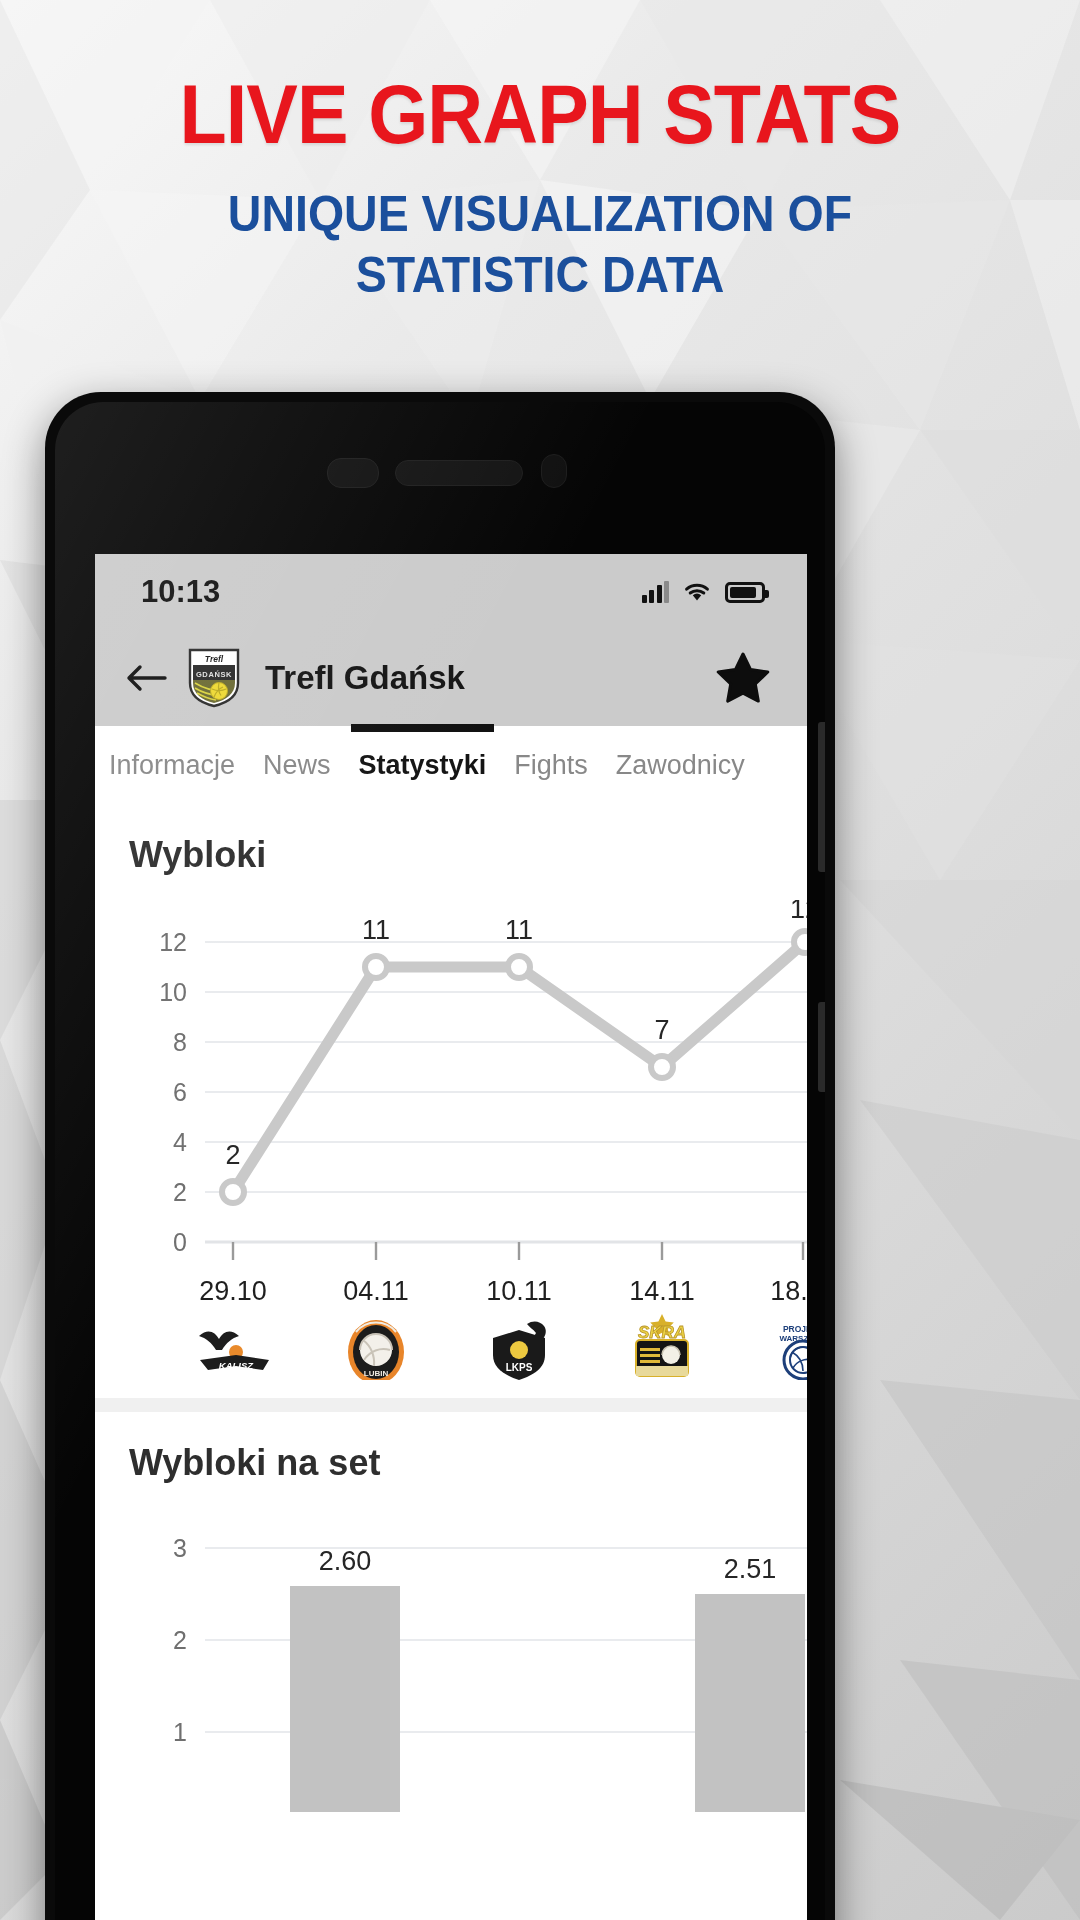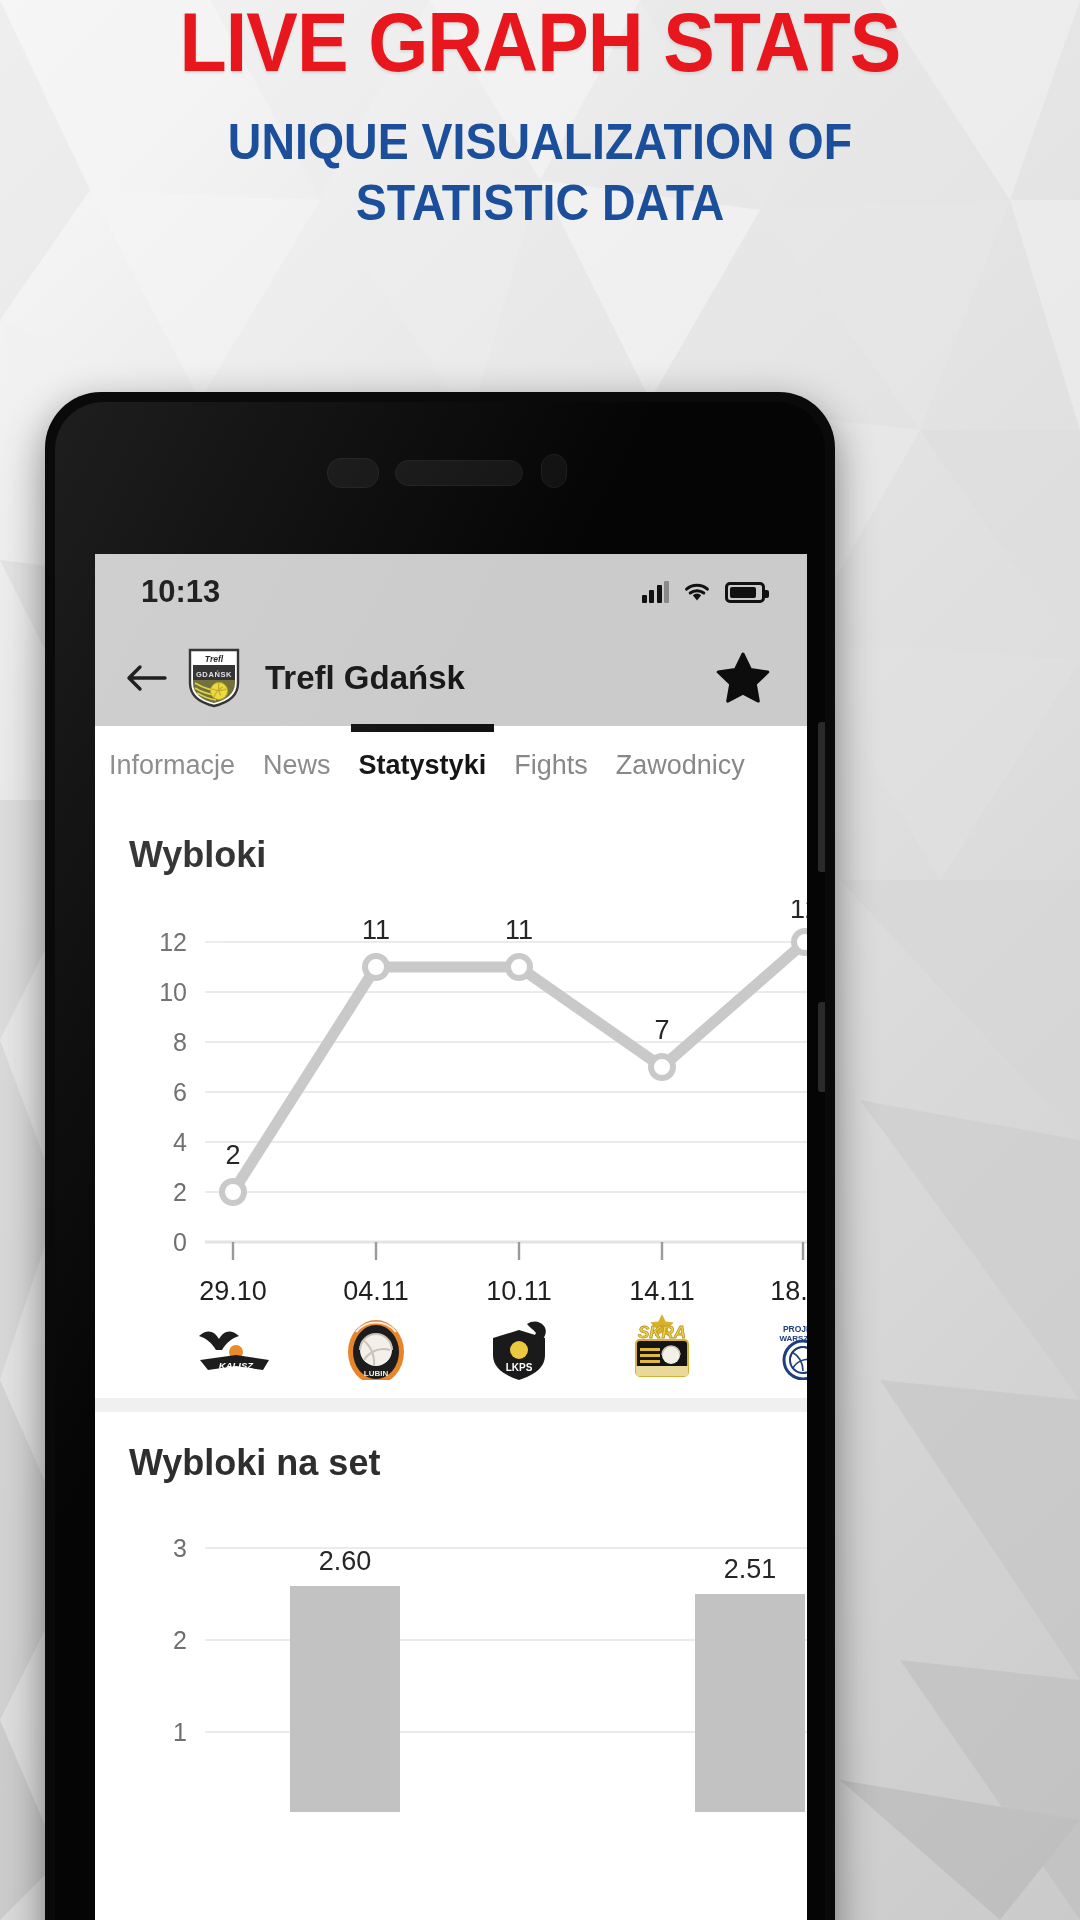--- a/index.html
+++ b/index.html
@@ -26,20 +26,21 @@
     position: absolute;
     z-index: 1;
   }
 
   
   .promo {
     position: absolute;
     top: 0; left: 0; right: 0;
     z-index: 5;
     text-align: center;
+    padding-top: 72px;
   }
   .promo-title {
     font-family: "Liberation Sans Narrow", "Liberation Sans", sans-serif;
     font-size: 84px;
     line-height: 1.0;
     font-weight: bold;
     color: #e8161d;
     letter-spacing: -1px;
     transform: scaleX(0.92);
     text-shadow: 0 2px 3px rgba(0,0,0,0.10);

